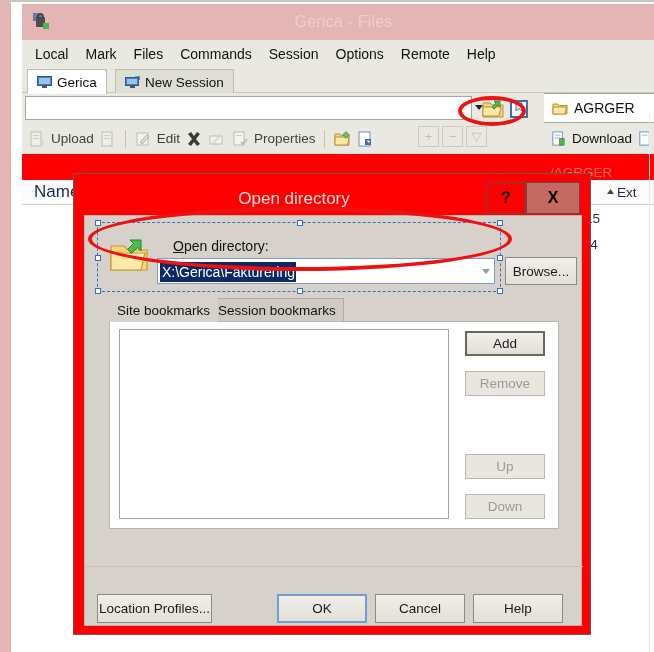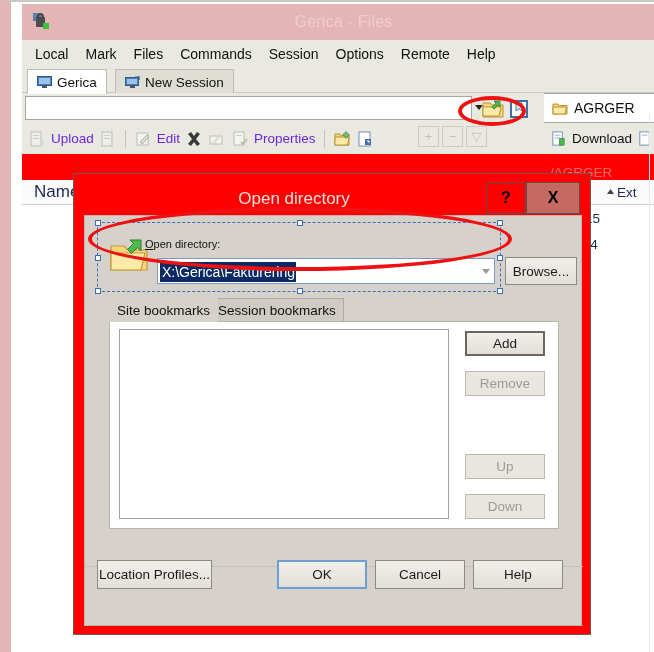--- a/index.html
+++ b/index.html
@@ -92,21 +92,21 @@
 
   
   .toolbar {
     position: absolute;
     left: 11px; top: 121px; width: 522px; height: 31px;
     background: #e9e9e1;
     display: flex; align-items: center;
     padding-left: 6px; gap: 5px;
     font-size: 13.5px; color: #a8a8a2;
   }
-  .tb-lbl { color:#6d28d9; }
+  .tb-lbl { color:#404040; }
   .tb-sep { width:1px; height:18px; background:#c3c3bb; margin:0 3px; }
   .tb-ico { width:18px; height:18px; display:block; }
 
   .toolbar-right-grp {
     position:absolute; left:407px; top:124px;
     display:flex; gap:3px; align-items:center;
   }
   .sq-btn { width:21px;height:21px;border:1px solid #cccbc3;display:flex;align-items:center;justify-content:center;color:#c0c0b8;font-size:13px;}
 
   
@@ -195,22 +195,22 @@
   
   .sel-frame {
     position:absolute; left:12px; top:6px; width:404px; height:70px;
     border:1px dashed #3b6fb5;
   }
   .sel-handle { position:absolute; width:6px; height:6px; background:#fff; border:1px solid #3b6fb5; }
 
   .folder-big { position:absolute; left:24px; top:22px; width:40px; height:34px; }
 
   .lbl-opendir {
-    position:absolute; left:60px; top:22px;
-    font-size:11px; color:#111;
+    position:absolute; left:88px; top:22px;
+    font-size:14px; color:#111;
   }
   .lbl-opendir u { text-decoration: underline; }
 
   .combo {
     position:absolute; left:72px; top:42px; width:338px; height:26px;
     background:#fff; border:1px solid #7a9cc6;
   }
   .combo-text {
     position:absolute; left:2px; top:3px; height:20px;
     background:#0b2a63; color:#ffffff; font-size:14px;
@@ -248,21 +248,21 @@
   .dlg-tabpage {
     position:absolute; left:24px; top:105px; width:450px; height:208px;
     background:#ffffff; border:1px solid #b9b5ad;
   }
   .listbox {
     position:absolute; left:9px; top:7px; width:330px; height:190px;
     background:#fff; border:1px solid #a8a49c;
   }
   .side-btn { position:absolute; left:355px; width:80px; height:25px; }
 
-  .footer-btn { position:absolute; top:344px; height:29px; }
+  .footer-btn { position:absolute; top:378px; height:29px; }
 
   .hr-sep { position:absolute; left:0; top:350px; width:498px; height:1px; background:#c6c2ba; }
 
   
   .ellipse {
     position:absolute; border:4px solid #ee1111; border-radius:50%;
     pointer-events:none;
   }
   #ellipse-toolbar { left:458px; top:96px; width:68px; height:30px; }
   #ellipse-dialog  { left:88px; top:207px; width:424px; height:64px; }

